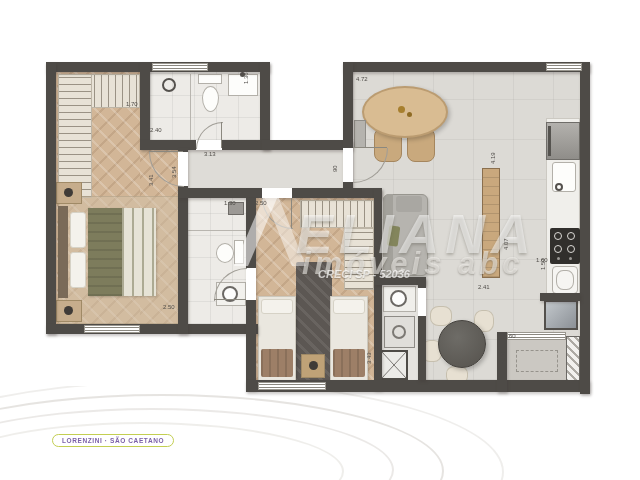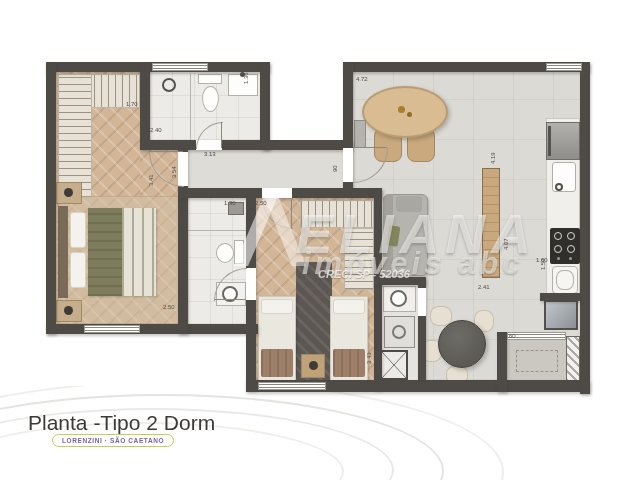--- a/index.html
+++ b/index.html
@@ -210,16 +210,15 @@
     </div>
 
   <svg class="abs" style="left:228px;top:190px;z-index:50;" width="84" height="80">
     <polygon points="6,76 36,6 50,6 20,76" fill="rgba(255,255,255,0.55)"></polygon>
     <polygon points="36,6 50,6 78,76 64,76" fill="rgba(255,255,255,0.45)"></polygon>
   </svg>
   <div class="wm" style="left:296px;top:202px;font-size:55px;font-weight:700;letter-spacing:6px;text-shadow:0 2px 3px rgba(90,85,75,.35);">ELIANA</div>
   <div class="wm" style="left:302px;top:246px;font-size:31px;font-style:italic;font-weight:700;letter-spacing:4px;color:rgba(250,248,244,.55);text-shadow:0 1px 2px rgba(80,75,65,.4);">imóveis abc</div>
   <div class="wm" style="left:318px;top:268px;font-size:11px;font-weight:700;color:rgba(255,255,255,.7);text-shadow:0 1px 1px rgba(80,75,65,.4);">CRECI SP - 52036</div>
 
-  <div class="abs" style="left:28px;top:411px;font-size:21px;color:#3c3a38;">Planta -Tipo 2 Dorm</div>
   <div class="abs" style="left:52px;top:434px;padding:2px 9px;border:1px solid #c3ce52;border-radius:8px;background:#ffffff;color:#7a5fa8;font-size:6.5px;font-weight:700;letter-spacing:.6px;">LORENZINI · SÃO CAETANO</div>
 
 </div>
 
 </body></html>

